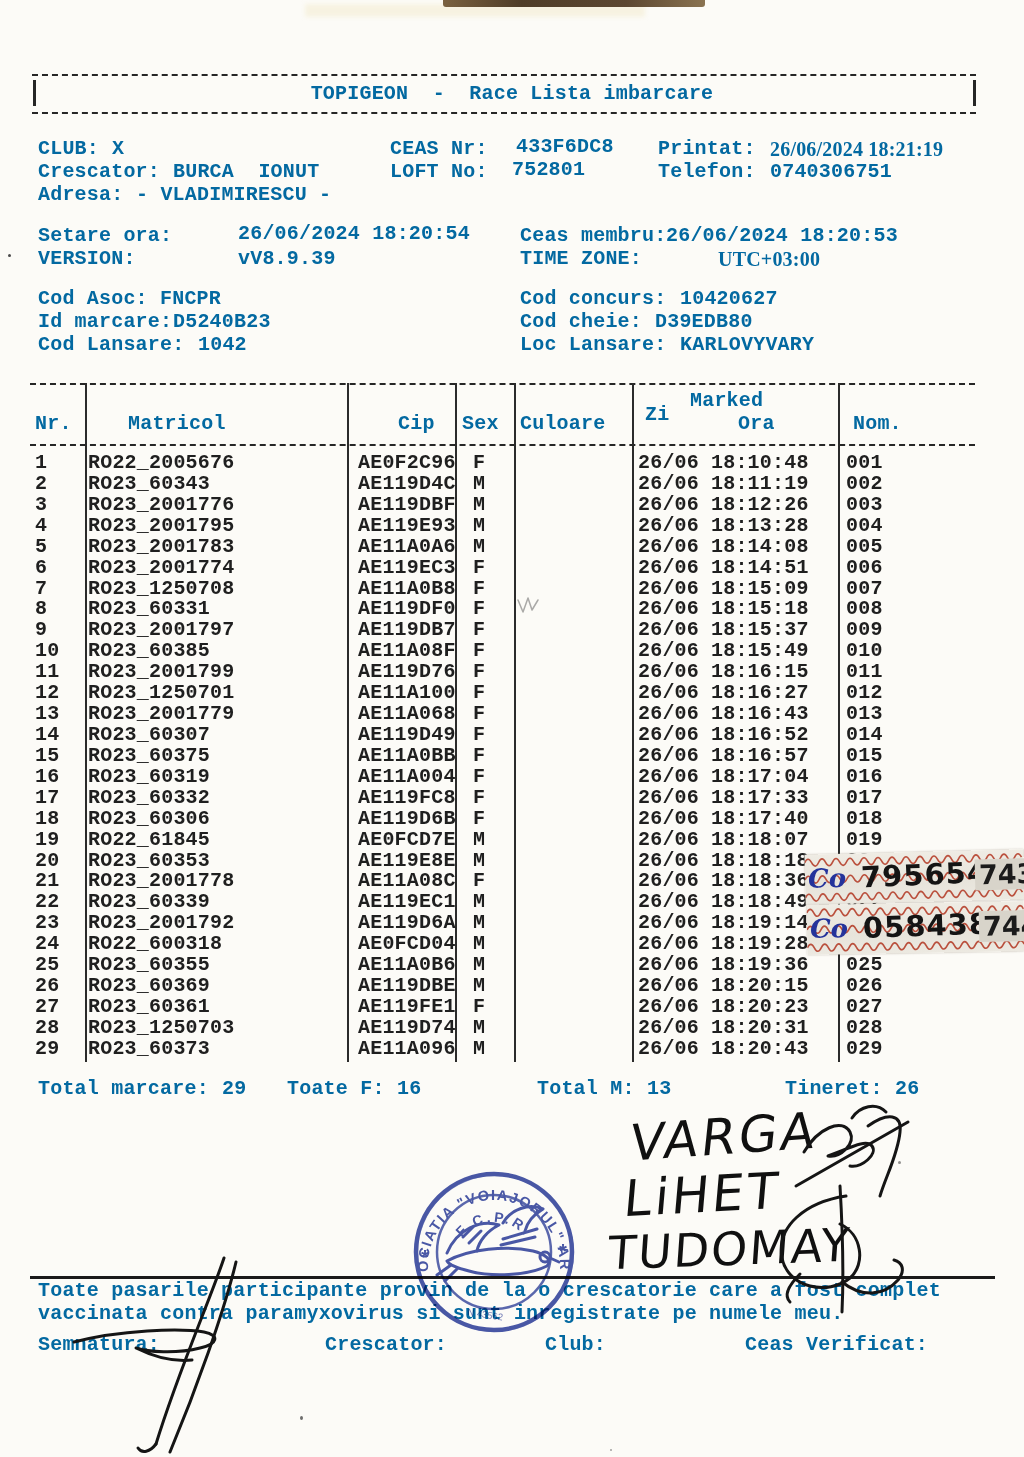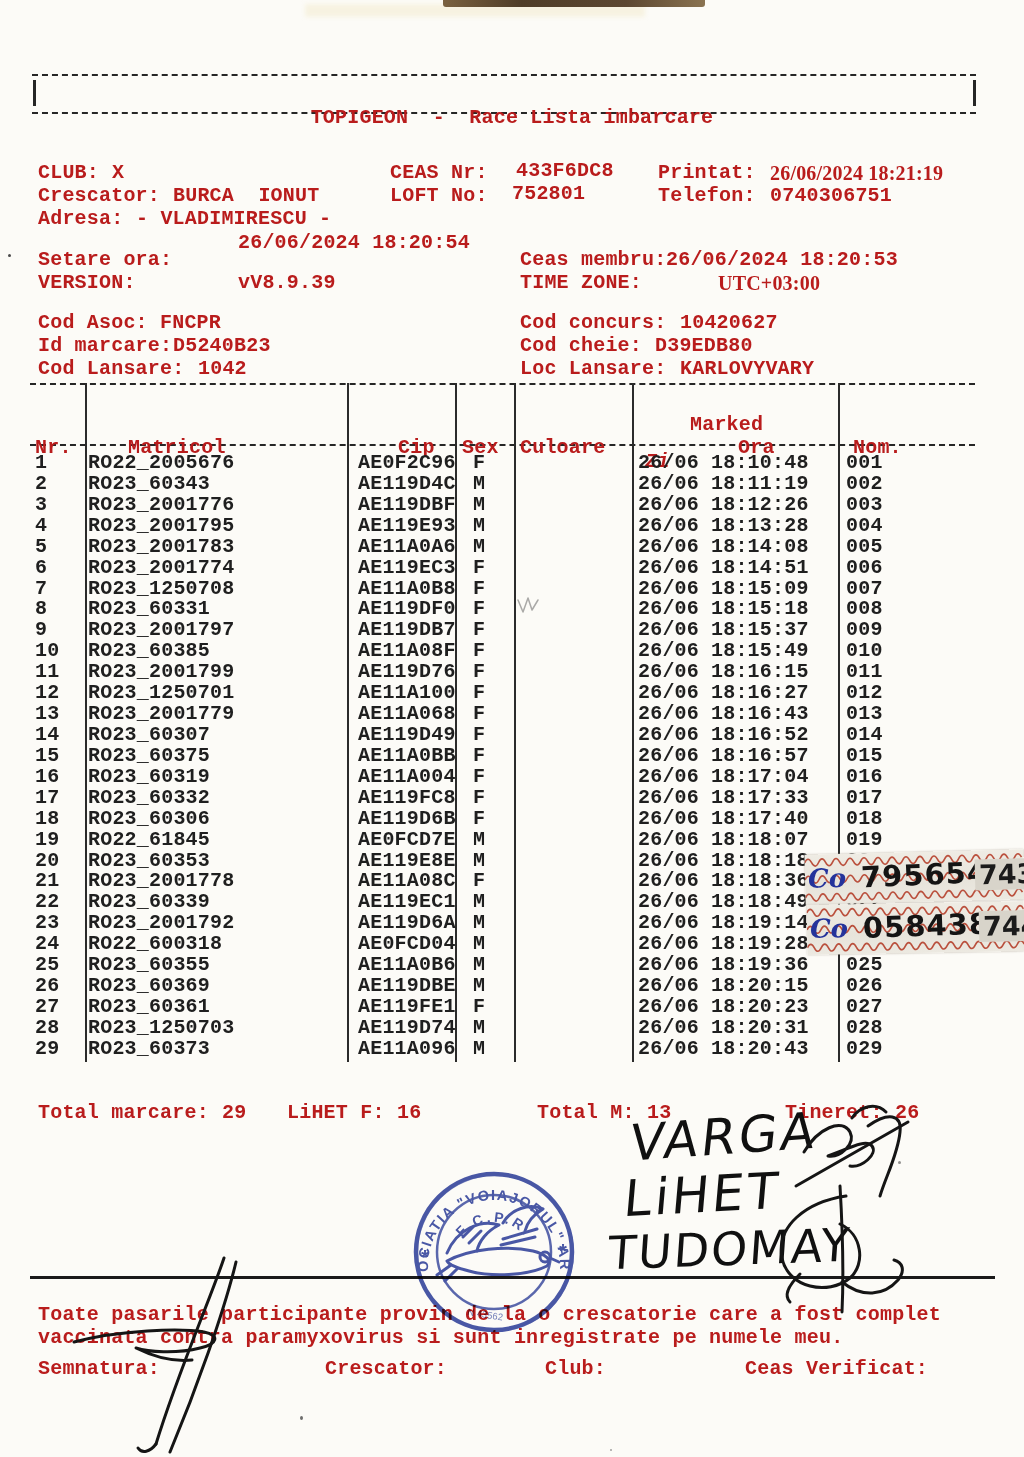--- a/index.html
+++ b/index.html
@@ -1,19 +1,19 @@
 <!DOCTYPE html>
 <html><head>
 <meta charset="utf-8">
 <style>
   html,body{margin:0;padding:0;background:#ffffff;}
   .page{position:relative;width:1024px;height:1457px;background:#fcfbf7;overflow:hidden;
         font-family:"Liberation Mono",monospace;}
   .t{position:absolute;white-space:pre;font-family:"Liberation Mono",monospace;
-     font-weight:700;font-size:20px;line-height:22px;letter-spacing:.2px;color:#b91c1c;margin-top:24px;}
+     font-weight:700;font-size:20px;line-height:22px;letter-spacing:.2px;color:#0369a1;}
   .dash{position:absolute;height:0;border-top:2.5px dashed #262626;}
   .tick{position:absolute;width:2.5px;background:#262626;}
   .vline{position:absolute;width:2px;background:#2b2b2b;}
   .rows{position:absolute;left:30px;top:452px;width:960px;z-index:2;}
   .row{position:relative;height:20.93px;}
   .c{position:absolute;top:0;white-space:pre;font-family:"Liberation Mono",monospace;
      font-weight:700;font-size:20px;line-height:21px;letter-spacing:.2px;color:#1f1f1f;}
   .c-nr{left:5px}.c-mat{left:58px}.c-cip{left:328px}.c-sex{left:443px}
   .c-cul{left:495px}.c-zi{left:608px}.c-ora{left:681px}.c-nom{left:816px}
   .hand{position:absolute;font-family:"DejaVu Sans",sans-serif;color:#101010;
@@ -65,21 +65,21 @@
   <span class="t" style="left:38px;top:161px;">Crescator:</span>
   <span class="t" style="left:173px;top:161px;">BURCA  IONUT</span>
   <span class="t" style="left:390px;top:161px;">LOFT No:</span>
   <span class="t" style="left:512px;top:159px;">752801</span>
   <span class="t" style="left:658px;top:161px;">Telefon:</span>
   <span class="t" style="left:770px;top:161px;">0740306751</span>
   <span class="t" style="left:38px;top:184px;">Adresa:</span>
   <span class="t" style="left:136px;top:184px;">- VLADIMIRESCU -</span>
 
   <span class="t" style="left:38px;top:225px;">Setare ora:</span>
-  <span class="t" style="left:238px;top:208px;text-align:right;">26/06/2024 18:20:54</span>
+  <span class="t" style="left:238px;top:223px;text-align:right;">26/06/2024 18:20:54</span>
   <span class="t" style="left:520px;top:225px;">Ceas membru:</span>
   <span class="t" style="left:666px;top:225px;">26/06/2024 18:20:53</span>
   <span class="t" style="left:38px;top:248px;">VERSION:</span>
   <span class="t" style="left:238px;top:248px;">vV8.9.39</span>
   <span class="t" style="left:520px;top:248px;">TIME ZONE:</span>
   <span class="t" style="left:718px;top:248px;font-family:Liberation Serif, serif;">UTC+03:00</span>
 
   <span class="t" style="left:38px;top:288px;">Cod Asoc:</span>
   <span class="t" style="left:160px;top:288px;">FNCPR</span>
   <span class="t" style="left:520px;top:288px;">Cod concurs:</span>
@@ -101,21 +101,21 @@
   <div class="vline" style="left:514px;top:383px;height:679px;"></div>
   <div class="vline" style="left:632px;top:383px;height:679px;"></div>
   <div class="vline" style="left:838px;top:383px;height:679px;"></div>
 
   <span class="t" style="left:690px;top:390px;">Marked</span>
   <span class="t" style="left:35px;top:413px;">Nr.</span>
   <span class="t" style="left:128px;top:413px;">Matricol</span>
   <span class="t" style="left:398px;top:413px;">Cip</span>
   <span class="t" style="left:462px;top:413px;text-align:right;">Sex</span>
   <span class="t" style="left:520px;top:413px;">Culoare</span>
-  <span class="t" style="left:645px;top:427px;font-style:italic;">Zi</span>
+  <span class="t" style="left:645px;top:404px;">Zi</span>
   <span class="t" style="left:738px;top:413px;">Ora</span>
   <span class="t" style="left:853px;top:413px;">Nom.</span>
 
   <div class="rows">
 
       <div class="row">
         <span class="c c-nr">1</span>
         <span class="c c-mat">RO22_2005676</span>
         <span class="c c-cip">AE0F2C96</span>
         <span class="c c-sex">F</span>
@@ -429,21 +429,21 @@
         <span class="c c-sex">M</span>
         <span class="c c-cul"></span>
         <span class="c c-zi">26/06</span>
         <span class="c c-ora">18:20:43</span>
         <span class="c c-nom">029</span>
       </div>
     </div>
 
   <span class="t" style="left:38px;top:1078px;">Total marcare:</span>
   <span class="t" style="left:222px;top:1078px;">29</span>
-  <span class="t" style="left:287px;top:1078px;">LiHET F:</span>
+  <span class="t" style="left:287px;top:1078px;">Toate F:</span>
   <span class="t" style="left:397px;top:1078px;">16</span>
   <span class="t" style="left:537px;top:1078px;">Total M:</span>
   <span class="t" style="left:647px;top:1078px;">13</span>
   <span class="t" style="left:785px;top:1078px;">Tineret:</span>
   <span class="t" style="left:895px;top:1078px;">26</span>
 
   <span class="hand" style="left:630px;top:1108px;font-size:50px;transform:rotate(-4deg) skewX(-10deg);">VARGA</span>
   <span class="hand" style="left:624px;top:1166px;font-size:50px;transform:rotate(-3deg) skewX(-8deg);">LiHET</span>
   <span class="hand" style="left:608px;top:1222px;font-size:46px;transform:rotate(-2deg) skewX(-6deg);letter-spacing:2px;">TUDOMAY</span>
 

